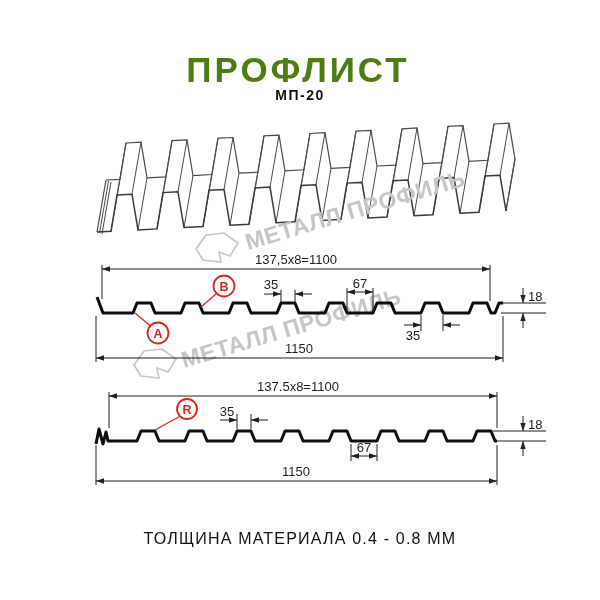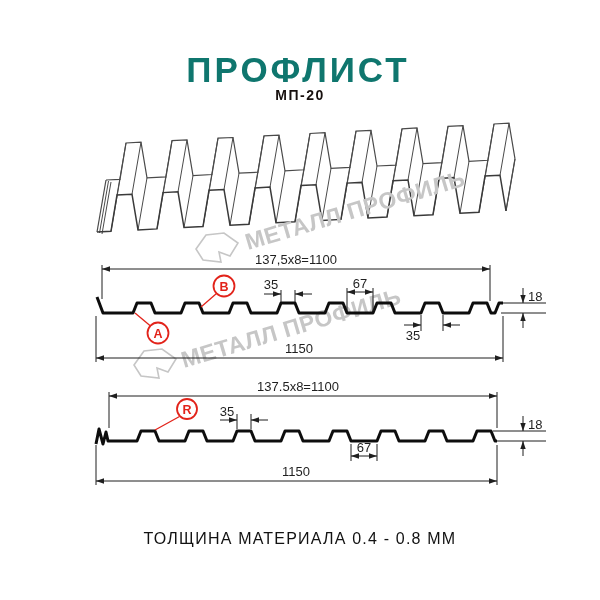--- a/index.html
+++ b/index.html
@@ -1,20 +1,20 @@
 <!DOCTYPE html>
 <html><head>
 <meta charset="utf-8">
 <style>
   html,body{margin:0;padding:0;}
   body{width:600px;height:600px;background:#ffffff;position:relative;overflow:hidden;
        font-family:"Liberation Sans", sans-serif;}
   .page{position:absolute;inset:0;background:#fff;}
   .title{position:absolute;top:50px;left:0;width:596px;text-align:center;
-         font-size:35px;font-weight:800;letter-spacing:3px;color:#0f766e;}
+         font-size:35px;font-weight:800;letter-spacing:3px;color:#4d7c0f;}
   .subtitle{position:absolute;top:87px;left:0;width:600px;text-align:center;
             font-size:14px;font-weight:700;letter-spacing:1.5px;color:#17100e;}
   .footer{position:absolute;top:530px;left:0;width:600px;text-align:center;
           font-size:16px;font-weight:400;letter-spacing:1.2px;color:#121212;}
   svg{position:absolute;left:0;top:0;}
   svg text{font-family:"Liberation Sans", sans-serif;}
 </style>
 </head>
 <body>
 

